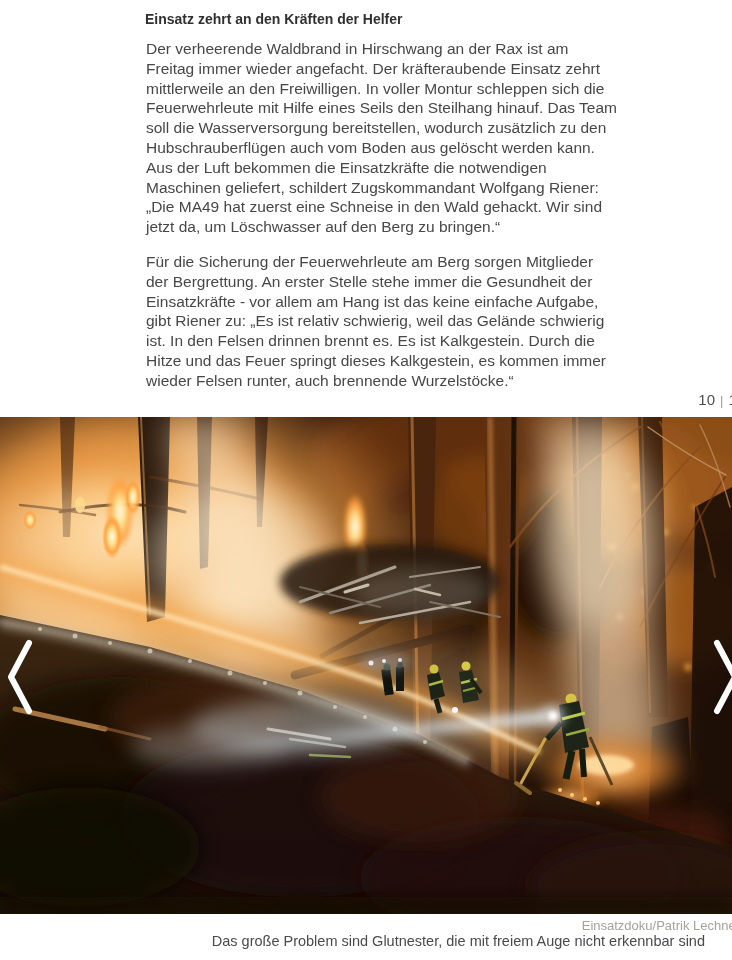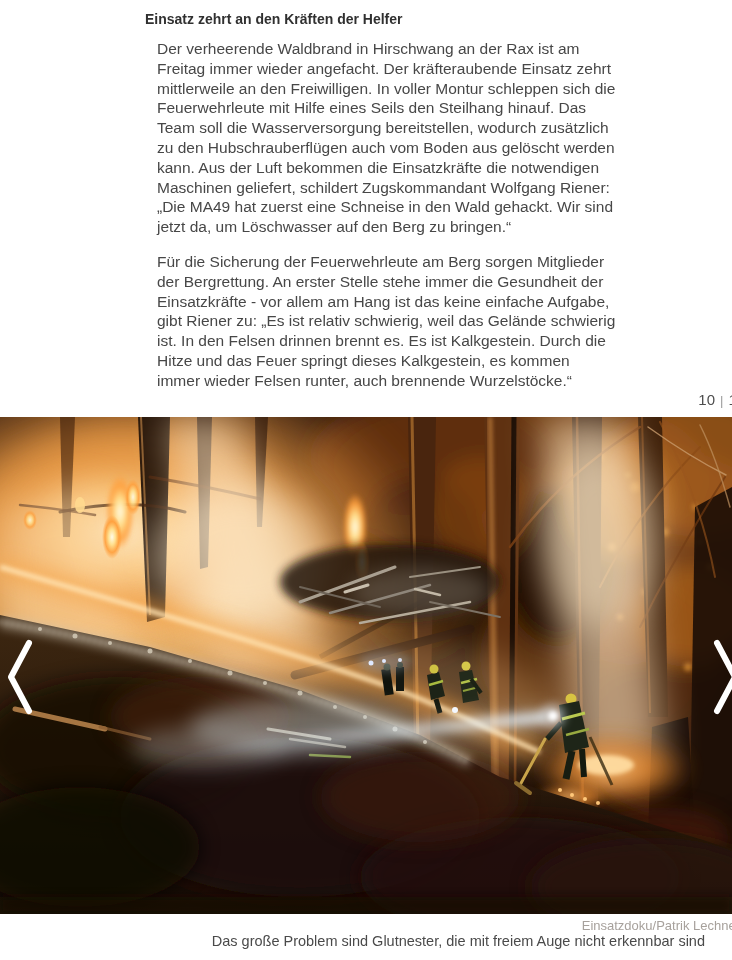--- a/index.html
+++ b/index.html
@@ -5,21 +5,21 @@
   html,body{margin:0;padding:0;}
   body{
     width:732px;height:960px;position:relative;overflow:hidden;
     background:#ffffff;font-family:"Liberation Sans","DejaVu Sans",sans-serif;
   }
   .article-text{position:absolute;left:145px;top:8px;width:472px;}
   .article-text h1{
     margin:0 0 9px 0;font-size:14px;line-height:22px;color:#303030;font-weight:bold;
   }
   .article-text p{
-    margin:0 0 15px 12px;font-size:15.5px;line-height:19.8px;color:#474747;
+    margin:0 0 15px 1px;font-size:15.5px;line-height:19.8px;color:#474747;
   }
   .pagination{
     position:absolute;top:391px;left:0;width:732px;text-align:right;
     font-size:15px;color:#4d4d4d;margin-left:12px;
   }
   .pagination .sep{color:#9a9a9a;padding:0 5px;font-size:13px;}
   figure.gallery{position:absolute;left:0;top:417px;width:732px;height:497px;margin:0;}
   figure.gallery > svg.photo{display:block;}
   .nav{
     position:absolute;background:transparent;border:none;padding:0;margin:0;cursor:pointer;line-height:0;

